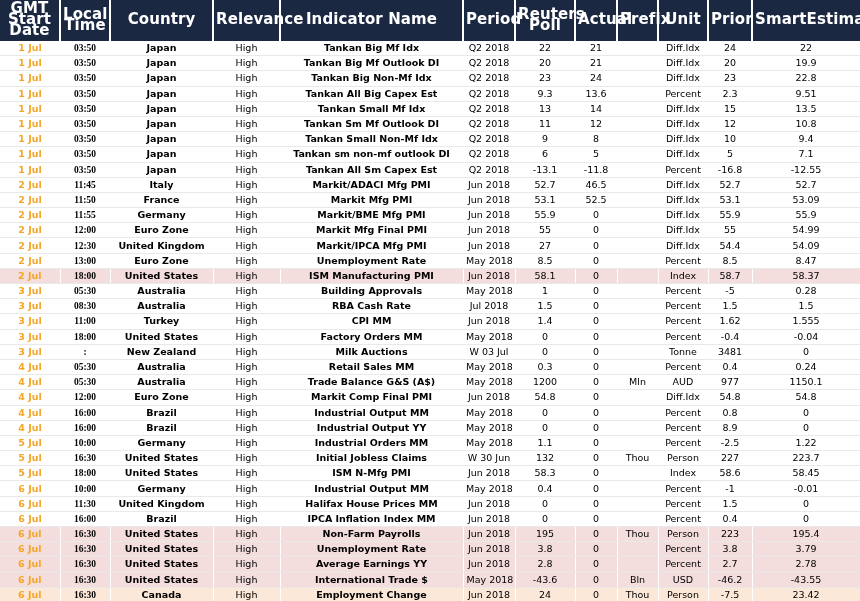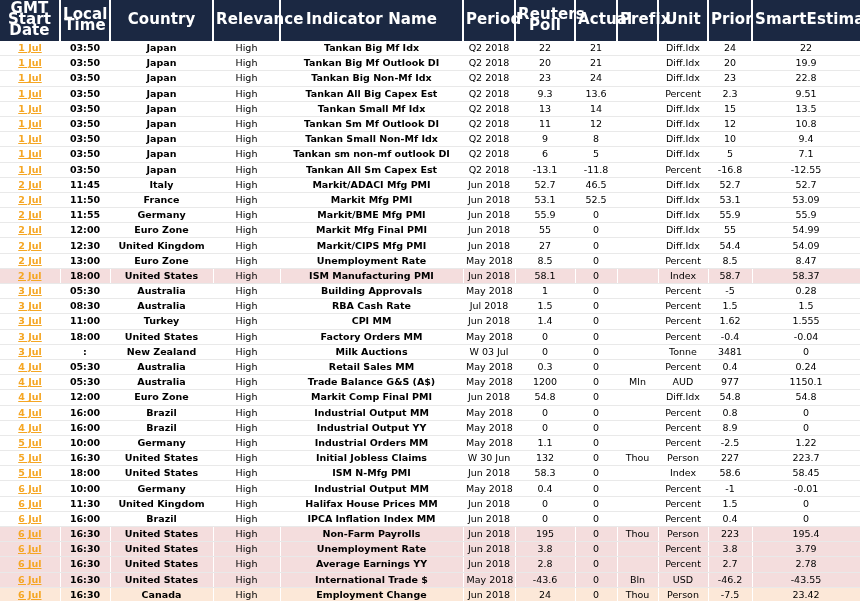--- a/index.html
+++ b/index.html
@@ -40,22 +40,22 @@
     text-align: center;
     vertical-align: middle;
     white-space: nowrap;
     overflow: hidden;
     color: #000000;
     border-bottom: 1px solid #e9e9e9;
   }
   tbody tr:last-child td { border-bottom: 1px solid #cfcfcf; }
 
   
-  .c-date  { color: #f5a623 !important; font-weight: bold; font-size: 9px; text-decoration: underline; }
-  .c-time  { font-weight: bold; font-size: 9px; }
+  .c-date  { color: #f5a623 !important; font-weight: bold; font-size: 9px; }
+  .c-time  { font-weight: bold; font-size: 9px; font-family: Liberation Serif, serif; }
   .c-country { font-weight: bold; }
   .c-indicator { font-weight: bold; }
   .c-period, .c-poll, .c-actual, .c-prefix, .c-unit, .c-prior, .c-smart { font-weight: normal; }
 
   
   tr.hl-pink   td { background: #f4dddd; }
   tr.hl-peach  td { background: #fce8d8; }
   tr.hl-none   td { background: #ffffff; }
 
   
@@ -276,21 +276,21 @@
         <td class="c-prefix"></td>
         <td class="c-unit">Diff.Idx</td>
         <td class="c-prior">55</td>
         <td class="c-smart">54.99</td>
       </tr>
       <tr class="hl-none">
         <td class="c-date">2 Jul</td>
         <td class="c-time">12:30</td>
         <td class="c-country">United Kingdom</td>
         <td class="c-relevance">High</td>
-        <td class="c-indicator">Markit/CIPS Mfg PMI</td>
+        <td class="c-indicator">Markit/IPCA Mfg PMI</td>
         <td class="c-period">Jun 2018</td>
         <td class="c-poll">27</td>
         <td class="c-actual">0</td>
         <td class="c-prefix"></td>
         <td class="c-unit">Diff.Idx</td>
         <td class="c-prior">54.4</td>
         <td class="c-smart">54.09</td>
       </tr>
       <tr class="hl-none">
         <td class="c-date">2 Jul</td>

